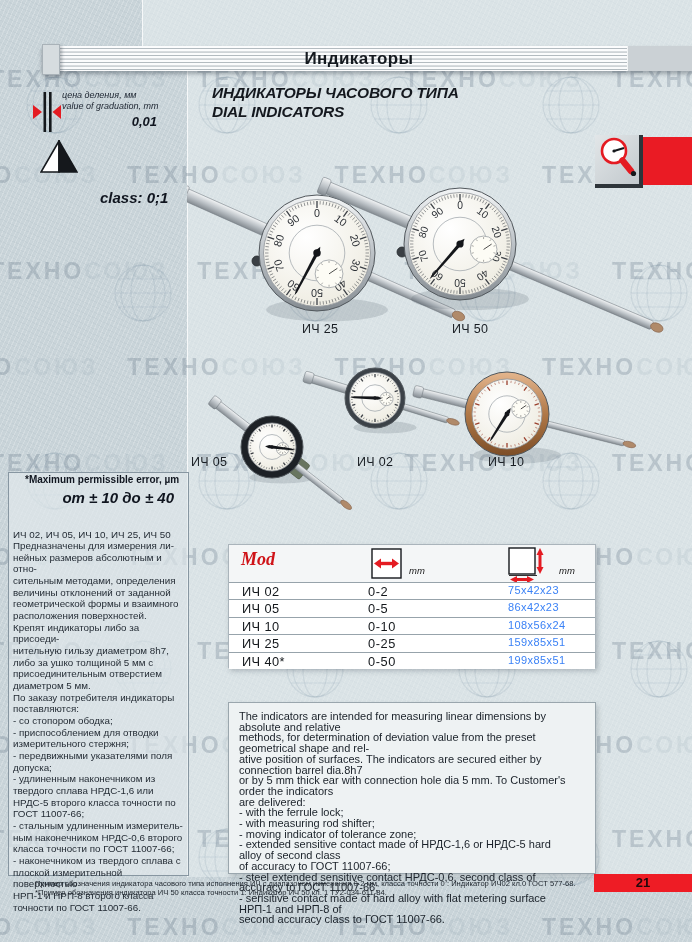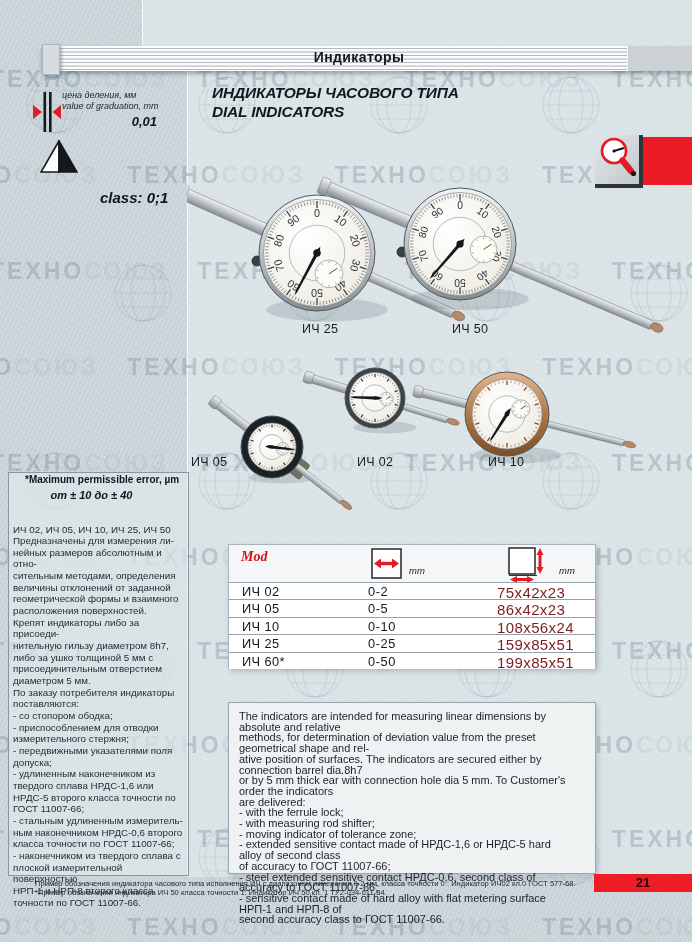--- a/index.html
+++ b/index.html
@@ -19,55 +19,55 @@
   .wm-light{color:rgba(142,158,174,.15);}
   #globe-layer{position:absolute;left:0;top:0;z-index:1;}
   
   #header-bar{
     position:absolute;left:42px;top:46px;width:650px;height:25px;z-index:2;
     background:repeating-linear-gradient(180deg,#fbfcfd 0 1.5px,#b3bbc0 2.5px,#e8ebed 3.5px);
     box-shadow:0 3px 4px rgba(40,50,60,.35);
   }
   #header-bar .cap{position:absolute;left:0;top:-2px;width:16px;height:29px;background:#d6dcdf;border:1px solid #a9b2b8;box-shadow:2px 2px 3px rgba(40,50,60,.3);}
   #header-bar .right-plain{position:absolute;right:0;top:0;width:64px;height:25px;background:#cbd1d5;border-left:1px solid #f2f4f5;}
-  #header-title{position:absolute;left:0;right:16px;top:3px;text-align:center;font-size:14px;font-weight:bold;color:#151a20;letter-spacing:.4px;}
+  #header-title{position:absolute;left:0;right:16px;top:3px;text-align:center;font-size:17px;font-weight:bold;color:#151a20;letter-spacing:.4px;}
   
   .lbl-it{position:absolute;font-style:italic;font-size:9px;color:#1c2430;z-index:2;text-align:center;}
   #grad-value{position:absolute;left:60px;top:114px;width:97px;text-align:right;font-weight:bold;font-style:italic;font-size:13px;color:#10151f;z-index:2;}
   #class-label{position:absolute;left:100px;top:189px;font-weight:bold;font-style:italic;font-size:15px;color:#10151f;z-index:2;}
   #grad-icon{position:absolute;left:33px;top:92px;z-index:2;}
   #cone-icon{position:absolute;left:40px;top:140px;z-index:2;}
   #error-panel{
     position:absolute;left:8px;top:472px;width:181px;height:404px;z-index:2;
     background:rgba(226,234,237,.66);border:1px solid #8796a1;box-sizing:border-box;
   }
   .note{white-space:pre-line;font-weight:bold;font-size:10px;line-height:11.5px;color:#10151f;margin:4px 0 0 16px;}
-  #error-range{font-weight:bold;font-style:italic;font-size:11px;color:#10151f;text-align:center;margin:3px 14px 16px 0;}
+  #error-range{font-weight:bold;font-style:italic;font-size:15px;color:#10151f;text-align:right;margin:3px 14px 16px 0;}
   #sidebar-desc{white-space:pre-line;font-size:9.8px;line-height:11.65px;color:#1f2730;margin:23px 2px 0 4px;}
   
   #heading-ru,#heading-en{position:absolute;left:212px;font-weight:bold;font-style:italic;font-size:15.5px;color:#14181e;z-index:2;letter-spacing:-.2px;text-align:center;}
   #heading-ru{top:84px;}
   #heading-en{top:103px;}
   #cat-icon-box{position:absolute;left:595px;top:135px;width:44px;height:49px;z-index:3;
     background:linear-gradient(135deg,#e2e6e8,#c2c9cd);border-right:4px solid #2e353a;border-bottom:4px solid #2e353a;}
   #cat-icon-red{position:absolute;left:643px;top:137px;width:49px;height:48px;background:#ea1b24;z-index:2;}
   #dial-layer{position:absolute;left:187px;top:72px;z-index:2;}
   .product-label{position:absolute;font-size:12.5px;color:#181d23;z-index:3;letter-spacing:.3px;}
   
   #spec-table{position:absolute;left:228px;top:544px;width:368px;height:124px;z-index:2;
     background:#f4f6f7;border:1px solid #aab4bb;box-sizing:border-box;box-shadow:2px 3px 5px rgba(55,65,75,.28);}
   #spec-table .thead{position:relative;height:37px;}
-  #mod-label{position:absolute;left:12px;top:4px;font-family:"Liberation Serif",serif;font-weight:bold;font-style:italic;font-size:14px;color:#cf1318;}
+  #mod-label{position:absolute;left:12px;top:4px;font-family:"Liberation Serif",serif;font-weight:bold;font-style:italic;font-size:18px;color:#cf1318;}
   .unit-label{position:absolute;font-style:italic;font-size:9.5px;color:#222;}
   #range-icon{position:absolute;left:142px;top:3px;}
   #dims-icon{position:absolute;left:278px;top:1px;}
   .trow{position:relative;height:16.4px;background:#ffffff;border-top:1px solid #97a3ab;}
   .trow .c1{position:absolute;left:13px;top:1px;font-size:12.8px;color:#14181c;letter-spacing:.4px;}
   .trow .c2{position:absolute;left:139px;top:1px;font-size:12.8px;color:#14181c;letter-spacing:.6px;}
-  .trow .c3{position:absolute;left:268px;top:1px;font-size:15px;color:#7f1d1d;letter-spacing:.4px;}
+  .trow .c3{position:absolute;left:279px;top:1px;font-size:11px;color:#3b82f6;letter-spacing:.4px;}
   
   #eng-box{position:absolute;left:228px;top:702px;width:368px;height:172px;z-index:2;
     background:#eef2f3;border:1px solid #9aa6ad;box-sizing:border-box;box-shadow:2px 3px 5px rgba(55,65,75,.22);}
   #eng-desc{white-space:pre-line;font-size:11px;line-height:10.7px;color:#1a2129;margin:8px 20px 0 10px;}
   
   #footer-lines{position:absolute;left:35px;top:880px;width:560px;z-index:2;}
   .fline{font-size:7.6px;line-height:8.5px;color:#1c232b;white-space:nowrap;}
   #page-badge{position:absolute;left:594px;top:874px;width:98px;height:18px;background:#ee1c25;z-index:3;
     text-align:center;font-weight:bold;font-size:13px;line-height:18px;color:#21080b;}
 </style>
@@ -892,21 +892,21 @@
           <div class="c1">ИЧ 10</div>
           <div class="c2">0-10</div>
           <div class="c3">108x56x24</div>
         </div>
         <div class="trow">
           <div class="c1">ИЧ 25</div>
           <div class="c2">0-25</div>
           <div class="c3">159x85x51</div>
         </div>
         <div class="trow">
-          <div class="c1">ИЧ 60*</div>
+          <div class="c1">ИЧ 40*</div>
           <div class="c2">0-50</div>
           <div class="c3">199x85x51</div>
         </div>
       </div>
   </div>
 
   <div id="eng-box">
     <div id="eng-desc">The indicators are intended for measuring linear dimensions by absolute and relative
 methods, for determination of deviation value from the preset geometrical shape and  rel-
 ative position of surfaces. The indicators are secured either by connection barrel dia.8h7

